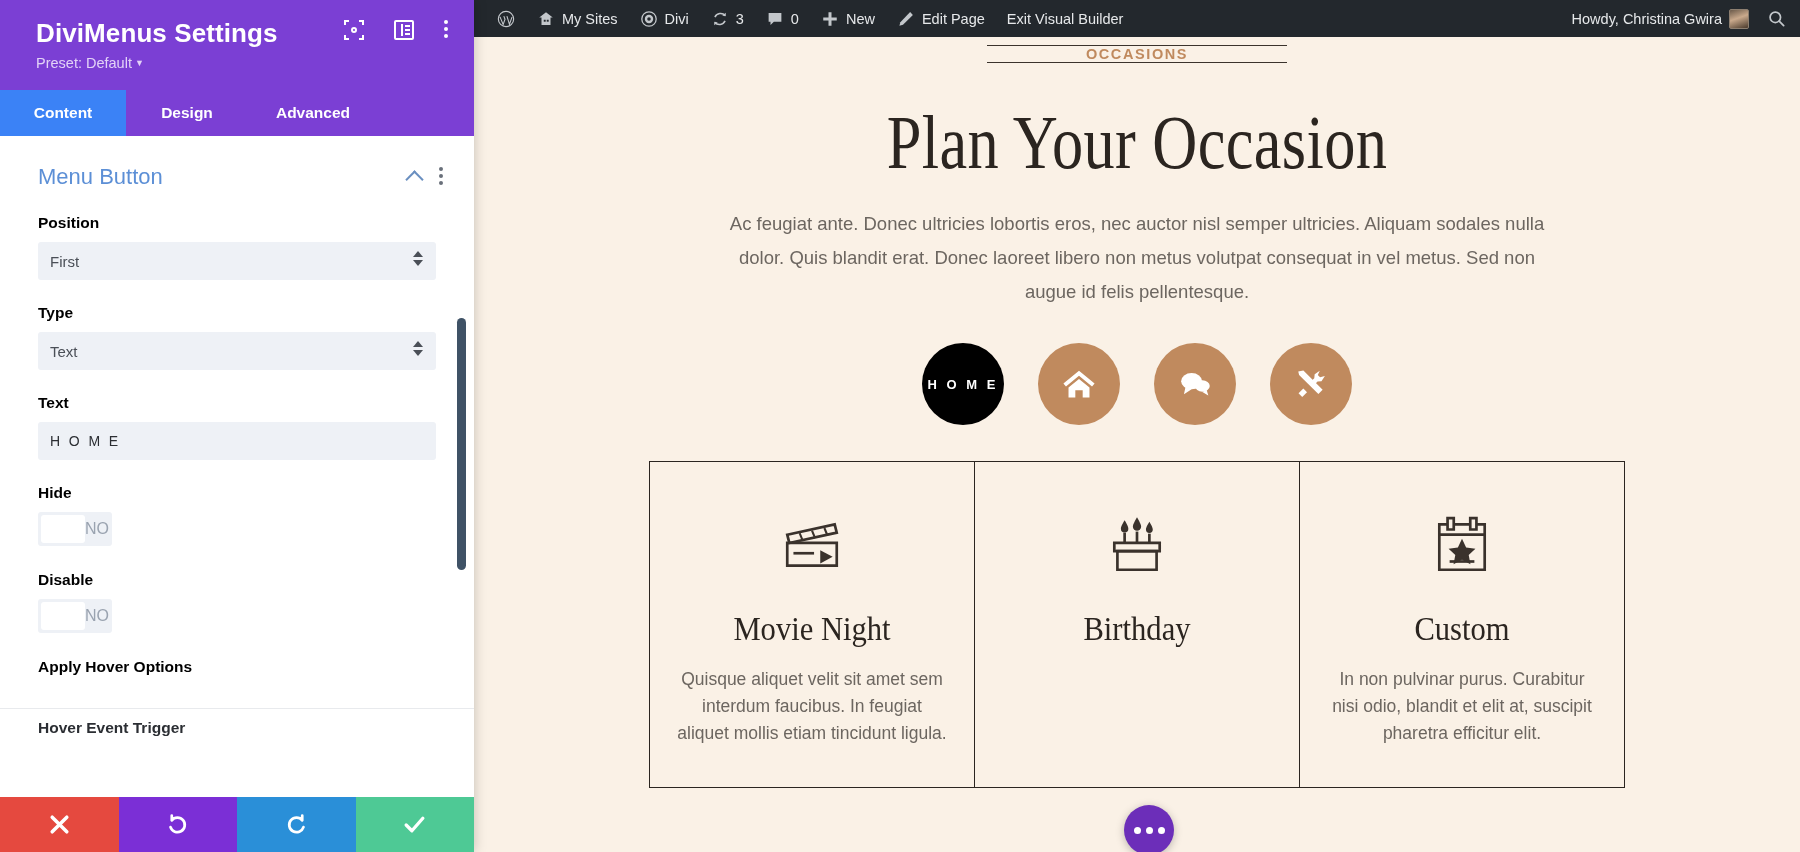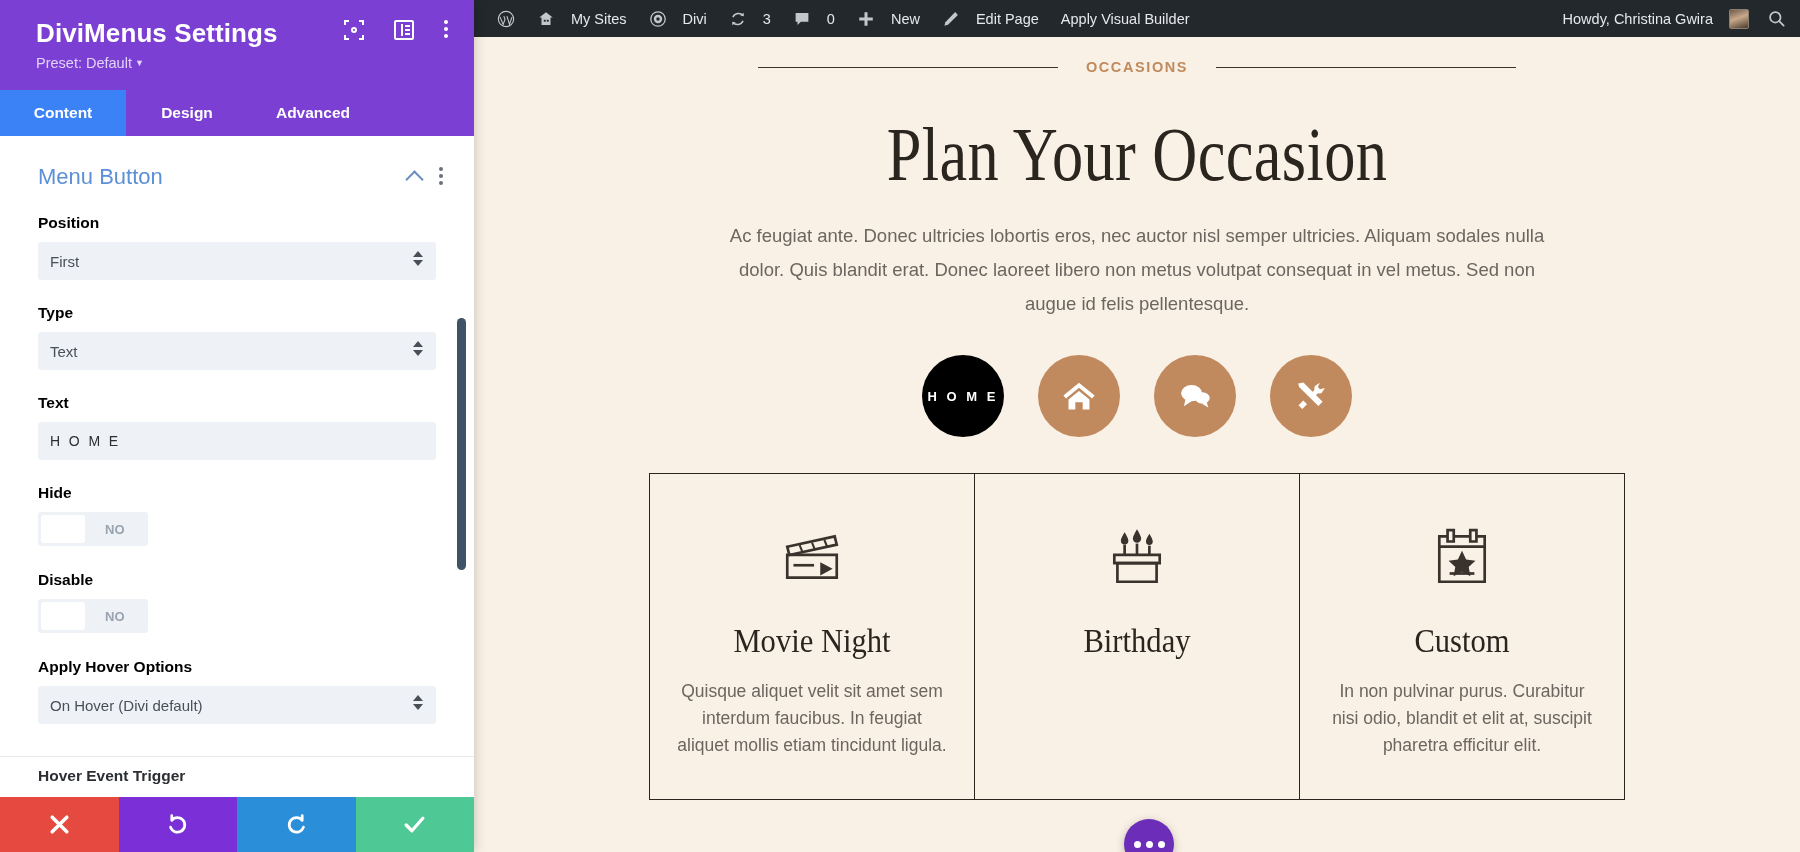--- a/index.html
+++ b/index.html
@@ -110,21 +110,21 @@
   .text-input {
     background: #eef1f6; height: 38px; border-radius: 3px; border:0;
     width: 100%; padding: 0 12px; font-size: 14px; color: #2b2e33;
     font-family: "Liberation Sans", sans-serif; letter-spacing: 2.4px;
   }
   .toggle-wrap {
     background: #eef1f6; border-radius: 3px; display:inline-flex; align-items:center;
     height: 34px; padding: 3px; cursor: pointer;
   }
   .toggle-knob { width: 44px; height: 28px; background:#fff; border-radius: 3px; }
-  .toggle-label { font-size: 13px; font-weight: bold; color:#9aa3b0; padding: 0 20px; }
+  .toggle-label { font-size: 16px; font-weight: normal; color:#9aa3b0; padding: 0 0; }
 
   .sp-divider { border-top: 1px solid #e8eaed; margin: 32px 0 0 0; }
   .faded-row { padding: 10px 38px 0 38px; font-size: 15.5px; font-weight:bold; color:#2b2e33; }
 
   .sp-scrollbar {
     position: absolute; right: 8px; top: 318px; width: 9px; height: 252px;
     background: #3f5266; border-radius: 5px; z-index: 12; cursor: pointer;
   }
 
   .sp-footer {
@@ -138,34 +138,35 @@
   .fbtn svg { width: 25px; height: 25px; }
 
   
   .page-area {
     flex: 1; position: relative; height: 852px; overflow: hidden; background: #faf1e6;
   }
   .wp-adminbar {
     height: 37px; background: #23282d; display: flex; align-items: center;
     color: #e6e8ea; font-size: 14.5px; padding-left: 12px; position: relative; z-index: 5;
   }
-  .ab-item { display: flex; align-items: center; gap: 16px; padding: 15px 11px; height:37px; cursor: pointer; }
+  .ab-item { display: flex; align-items: center; gap: 7px; padding: 15px 11px; height:37px; cursor: pointer; }
   .ab-item svg { width: 18px; height: 18px; fill: #c3c7cb; }
   .ab-right { margin-left: auto; display: flex; align-items: center; padding-right: 14px; gap: 14px; }
   .ab-avatar {
     width: 20px; height: 20px; border-radius: 2px;
     background: linear-gradient(160deg,#6b5a4a 0%,#c9a98c 45%,#4a3a2c 100%);
     border: 1px solid #8d7f70;
   }
 
   .page-inner { position: relative; height: 815px; background: #faf1e6; padding-top: 0; }
 
   .eyebrow-row {
-    display: flex; align-items: center; justify-content: center; gap: 28px;
-    margin-top: 22px;
+    display: flex; align-items: center; justify-content: center; 
+    margin-top: 8px;
+    flex-direction: column;
   }
   .eyebrow-line { width: 300px; height: 1px; background: #3b332c; }
   .eyebrow-text {
     color: #c08a5e; font-size: 14.5px; font-weight: bold; letter-spacing: 1.6px;
   }
 
   .page-h1 {
     text-align: center; font-family: "Liberation Serif", serif;
     font-size: 76px; color: #2b2520; font-weight: normal;
     margin-top: 36px; letter-spacing: .5px; line-height: 86px;
@@ -306,27 +307,20 @@
       <div class="field">
         <div class="field-label">Disable</div>
         <div class="toggle-wrap">
           <div class="toggle-knob"></div>
           <div class="toggle-label">NO</div>
         </div>
       </div>
 
       <div class="field">
         <div class="field-label">Apply Hover Options</div>
-        <div class="select-box">
-          <span>On Hover (Divi default)</span>
-          <span class="sel-arrows">
-              <i class="up"></i>
-              <i class="dn"></i>
-            </span>
-        </div>
       </div>
 
       <div class="sp-divider"></div>
       <div class="faded-row">Hover Event Trigger</div>
     </div>
 
     <div class="sp-scrollbar"></div>
 
     <div class="sp-footer">
       <div class="fbtn cancel">
@@ -397,21 +391,21 @@
           </svg>
         <span>New</span>
       </div>
       <div class="ab-item">
         <svg viewBox="0 0 24 24">
             <path d="M17.5 2.8 L21.2 6.5 L8 19.7 L3.2 21 L4.5 16.2 Z"></path>
           </svg>
         <span>Edit Page</span>
       </div>
       <div class="ab-item">
-        <span>Apply Visual Builder</span>
+        <span>Exit Visual Builder</span>
       </div>
 
       <div class="ab-right">
         <div class="ab-item" style="padding-right:4px;">
           <span>Howdy, Christina Gwira</span>
           <span class="ab-avatar"></span>
         </div>
         <svg viewBox="0 0 24 24" style="width:19px;height:19px;fill:none;stroke:#c3c7cb;stroke-width:2.2;cursor:pointer;">
             <circle cx="10.5" cy="10.5" r="6.6"></circle>
             <path d="M15.4 15.4 L21 21" stroke-linecap="round"></path>

